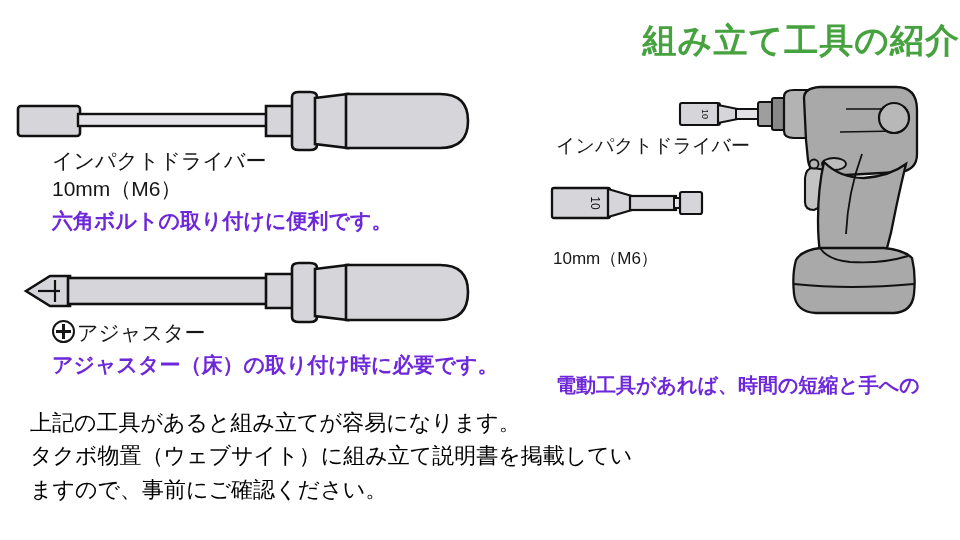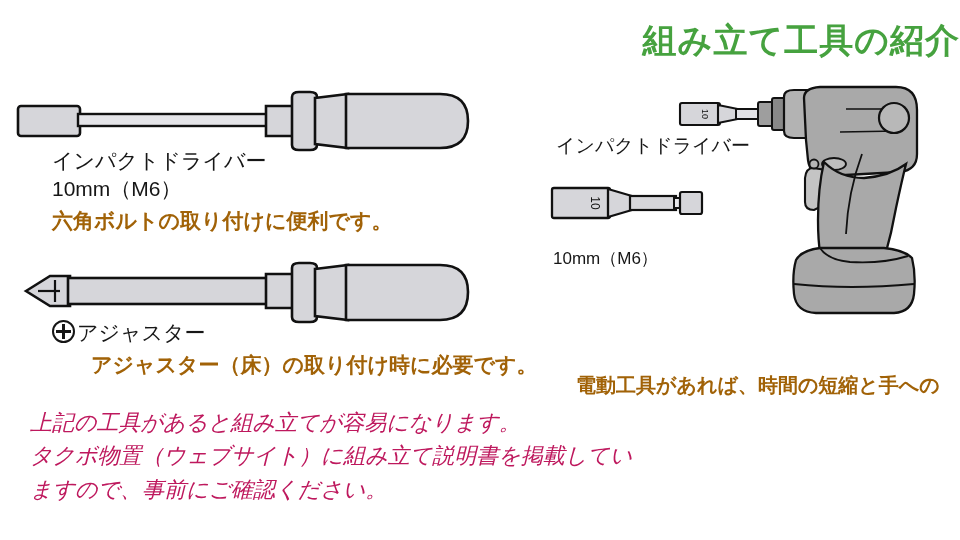--- a/index.html
+++ b/index.html
@@ -37,45 +37,44 @@
   
   .txt {
     position: absolute;
     white-space: pre;
     line-height: 1.28;
   }
   .black {
     color: #161616;
   }
   .green {
-    color: #a16207;
+    color: #6d28d9;
     font-weight: bold;
   }
 
   .lbl-box-name     { left: 52px;  top: 148px; font-size: 21px; }
   .lbl-box-size     { left: 52px;  top: 176px; font-size: 21px; }
   .lbl-box-note     { left: 52px;  top: 208px; font-size: 21px; }
 
   .lbl-phil-name    { left: 52px;  top: 320px; font-size: 21px; }
-  .lbl-phil-note    { left: 52px;  top: 352px; font-size: 21px; margin-left: 39px; }
+  .lbl-phil-note    { left: 52px;  top: 352px; font-size: 21px; }
 
   .lbl-impact-name  { left: 556px; top: 134px; font-size: 19px; }
   .lbl-sock-name    { left: 553px; top: 225px; font-size: 17px; }
   .lbl-sock-size    { left: 553px; top: 248px; font-size: 17px; }
-  .lbl-impact-note  { left: 556px; top: 322px; font-size: 20px; margin-left: 20px; }
+  .lbl-impact-note  { left: 556px; top: 322px; font-size: 20px; }
 
   .footer-note {
     position: absolute;
     left: 30px;
     top: 406px;
     font-size: 22px;
     line-height: 1.52;
-    color: #be185d;
+    color: #000000;
     white-space: pre-line;
-    font-style: italic;
   }
 
   
   .plus-circle {
     display: inline-block;
     width: 19px;
     height: 19px;
     border: 2px solid #161616;
     border-radius: 50%;
     position: relative;

